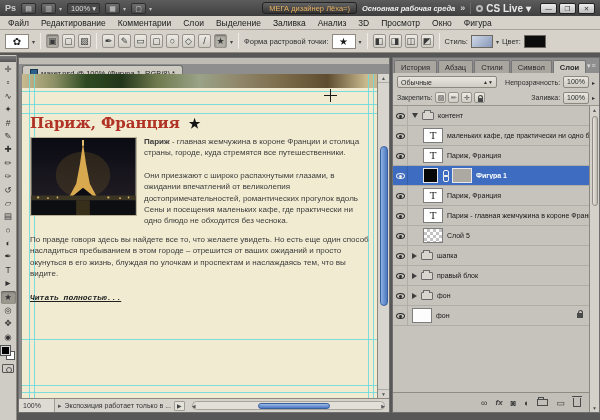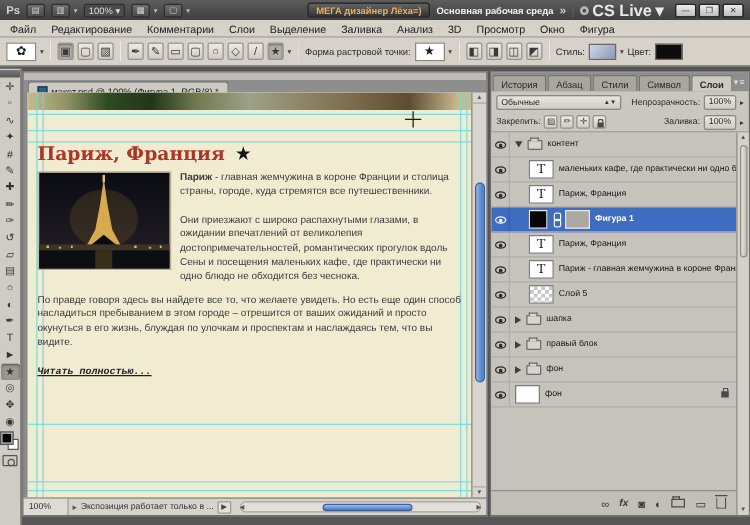--- a/index.html
+++ b/index.html
@@ -9,24 +9,24 @@
   
   .titlebar { position:absolute; top:0; left:0; right:0; height:16px;
     background:linear-gradient(#5c5c5c,#3f3f3f); display:flex; align-items:center; gap:5px; padding:0 5px; }
   .pslogo { color:#cfcfcf; font-weight:bold; font-size:9px; letter-spacing:0; }
   .tb-icon { width:15px; height:11px; background:linear-gradient(#6e6e6e,#4a4a4a); border:1px solid #2e2e2e;
     border-radius:2px; color:#cfcfcf; font-size:7px; line-height:9px; text-align:center; }
   .tb-dd { color:#bfbfbf; font-size:6px; margin-left:-2px; }
   .tb-zoom { color:#ddd; font-size:7.5px; background:#4a4a4a; border:1px solid #2e2e2e; border-radius:2px; padding:0 3px; height:11px; line-height:10px; }
   .tb-sep { width:1px; height:11px; background:#2f2f2f; border-right:1px solid #6a6a6a; }
   .wsbtn { background:linear-gradient(#636363,#343434); border:1px solid #222; border-radius:3px;
-    color:#e9b15e; font-size:7.5px; font-weight:bold; padding:1px 6px; height:12px; line-height:9px; }
-  .wslabel { color:#f0f0f0; font-size:7.5px; font-weight:bold; }
+    color:#e9b15e; font-size:7.5px; font-weight:normal; padding:1px 6px; height:12px; line-height:9px; }
+  .wslabel { color:#f0f0f0; font-size:7.5px; font-weight:bold;font-style:italic; }
   .wsmore { color:#cfcfcf; font-size:9px; font-weight:bold; }
-  .cslive { display:flex; align-items:center; gap:3px; color:#e8e8e8; font-size:13px; font-weight:bold; }
+  .cslive { display:flex; align-items:center; gap:3px; color:#e8e8e8; font-size:10px; font-weight:bold; }
   .cslive .ring { width:7px; height:7px; border:2px solid #b9b9b9; border-radius:50%; }
   .winbtns { margin-left:4px; display:flex; gap:2px; }
   .winbtn { width:17px; height:11px; border:1px solid #222; border-radius:2px;
     background:linear-gradient(#ececec,#bdbdbd); font-size:6.5px; line-height:9px; text-align:center; color:#333; }
 
   
   .menubar { position:absolute; top:16px; left:0; right:0; height:14px; background:#d6d2ca;
     border-bottom:1px solid #a8a49c; display:flex; align-items:center; gap:12px; padding:0 8px; font-size:8.5px; }
   .menubar span { white-space:nowrap; }
 

